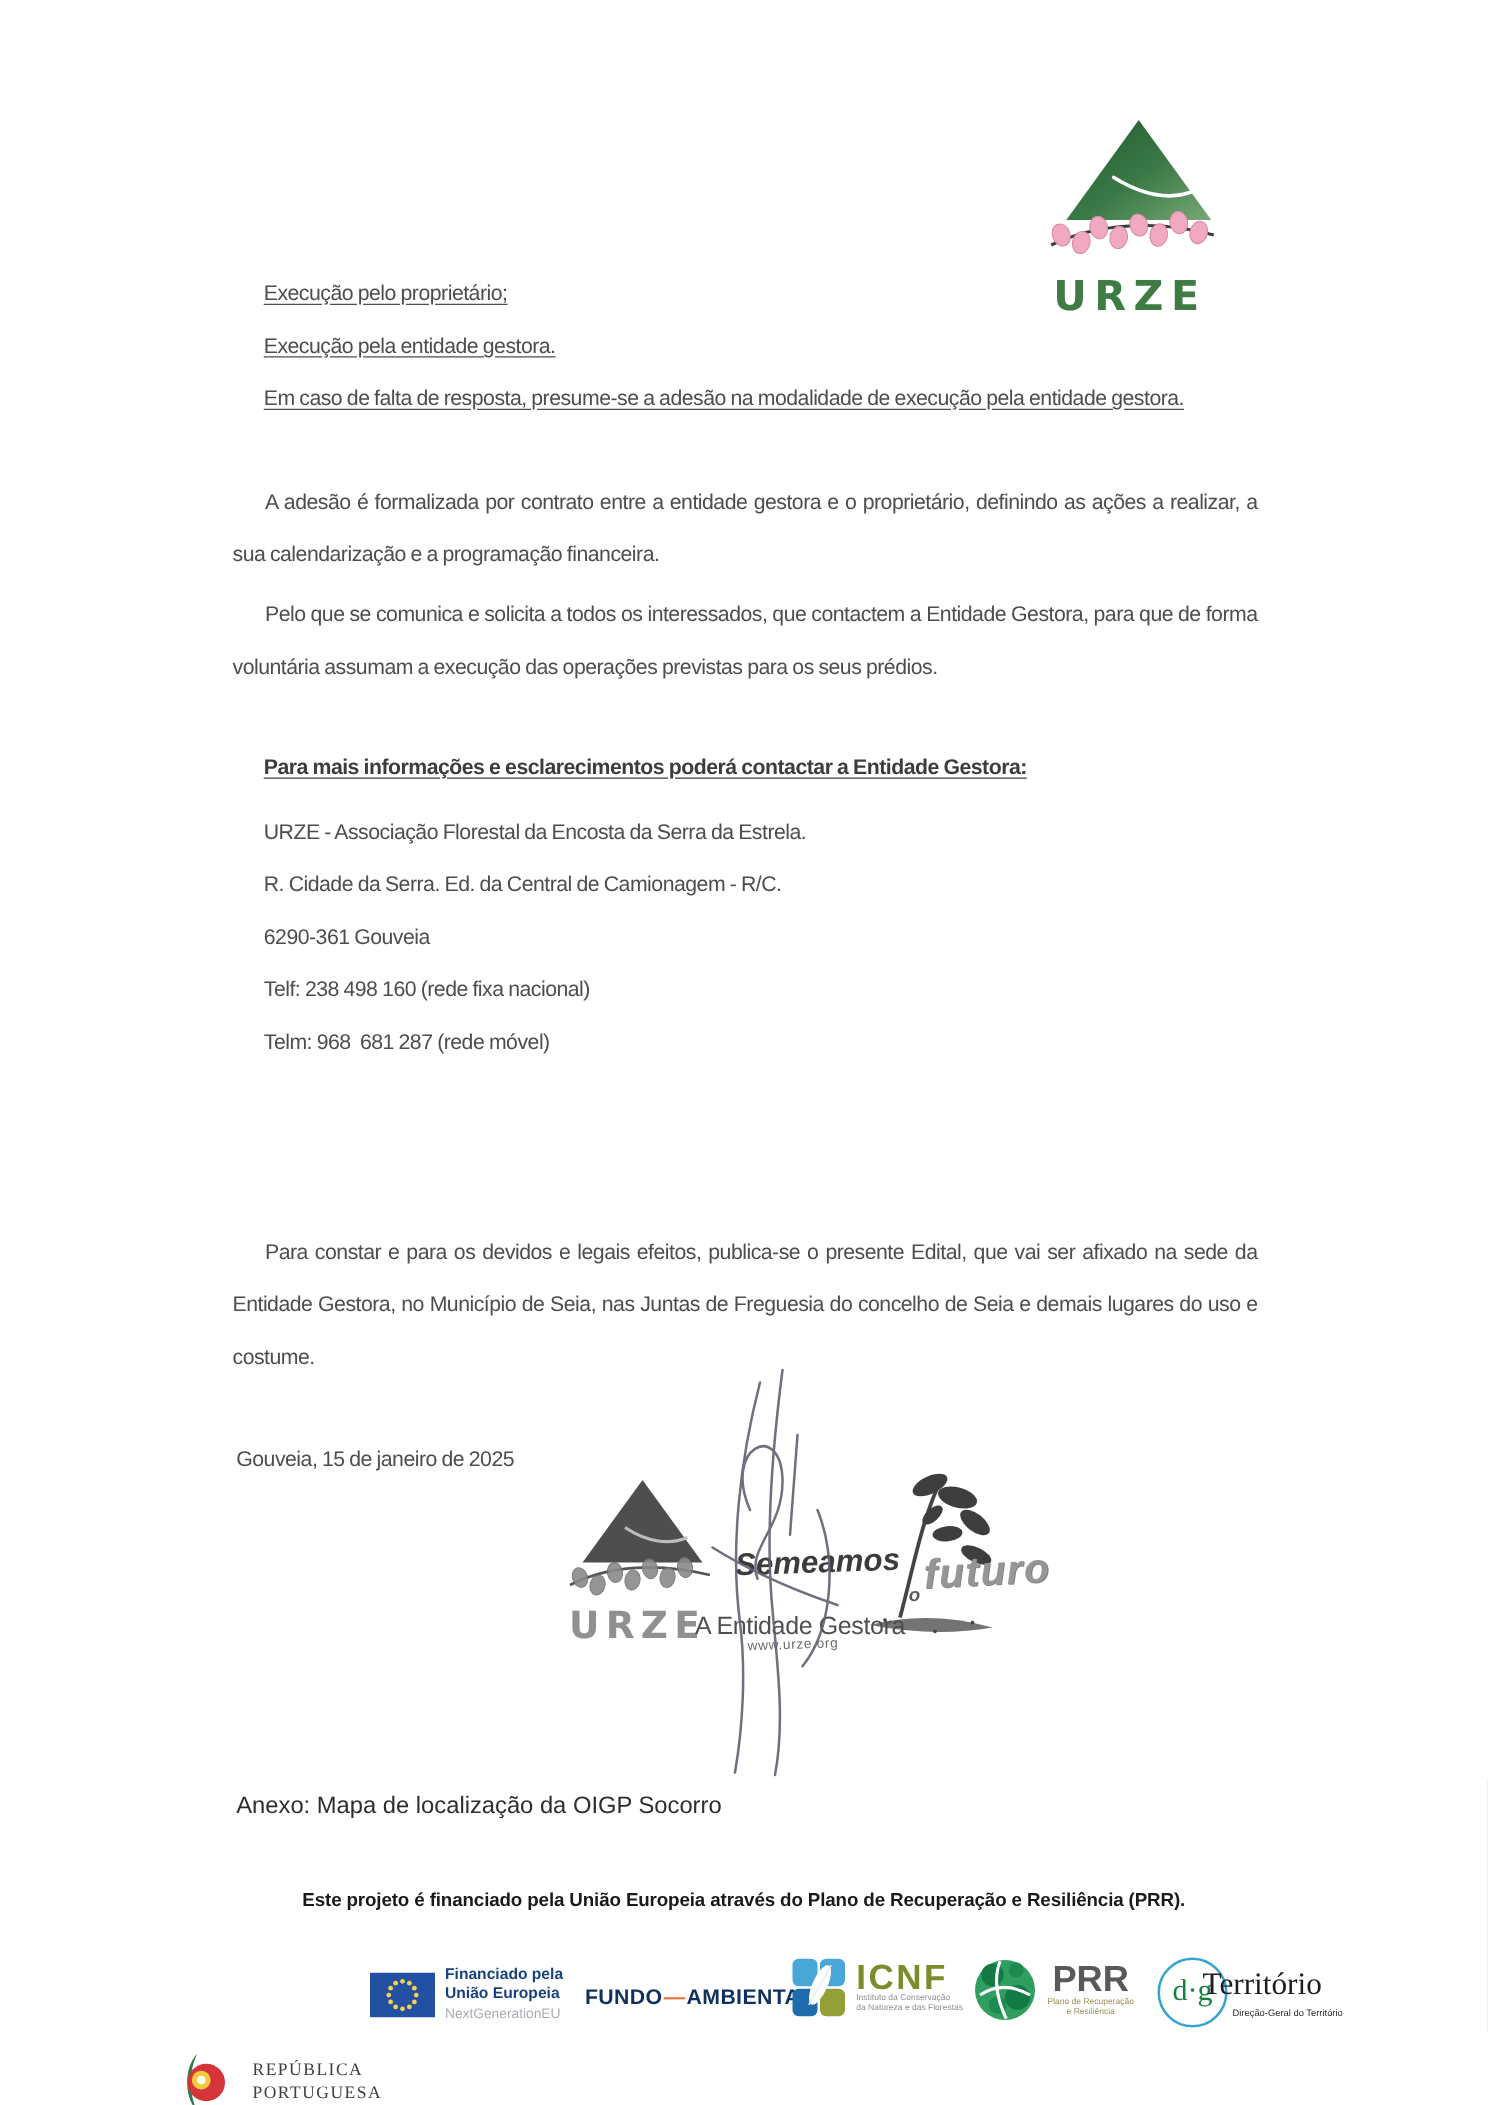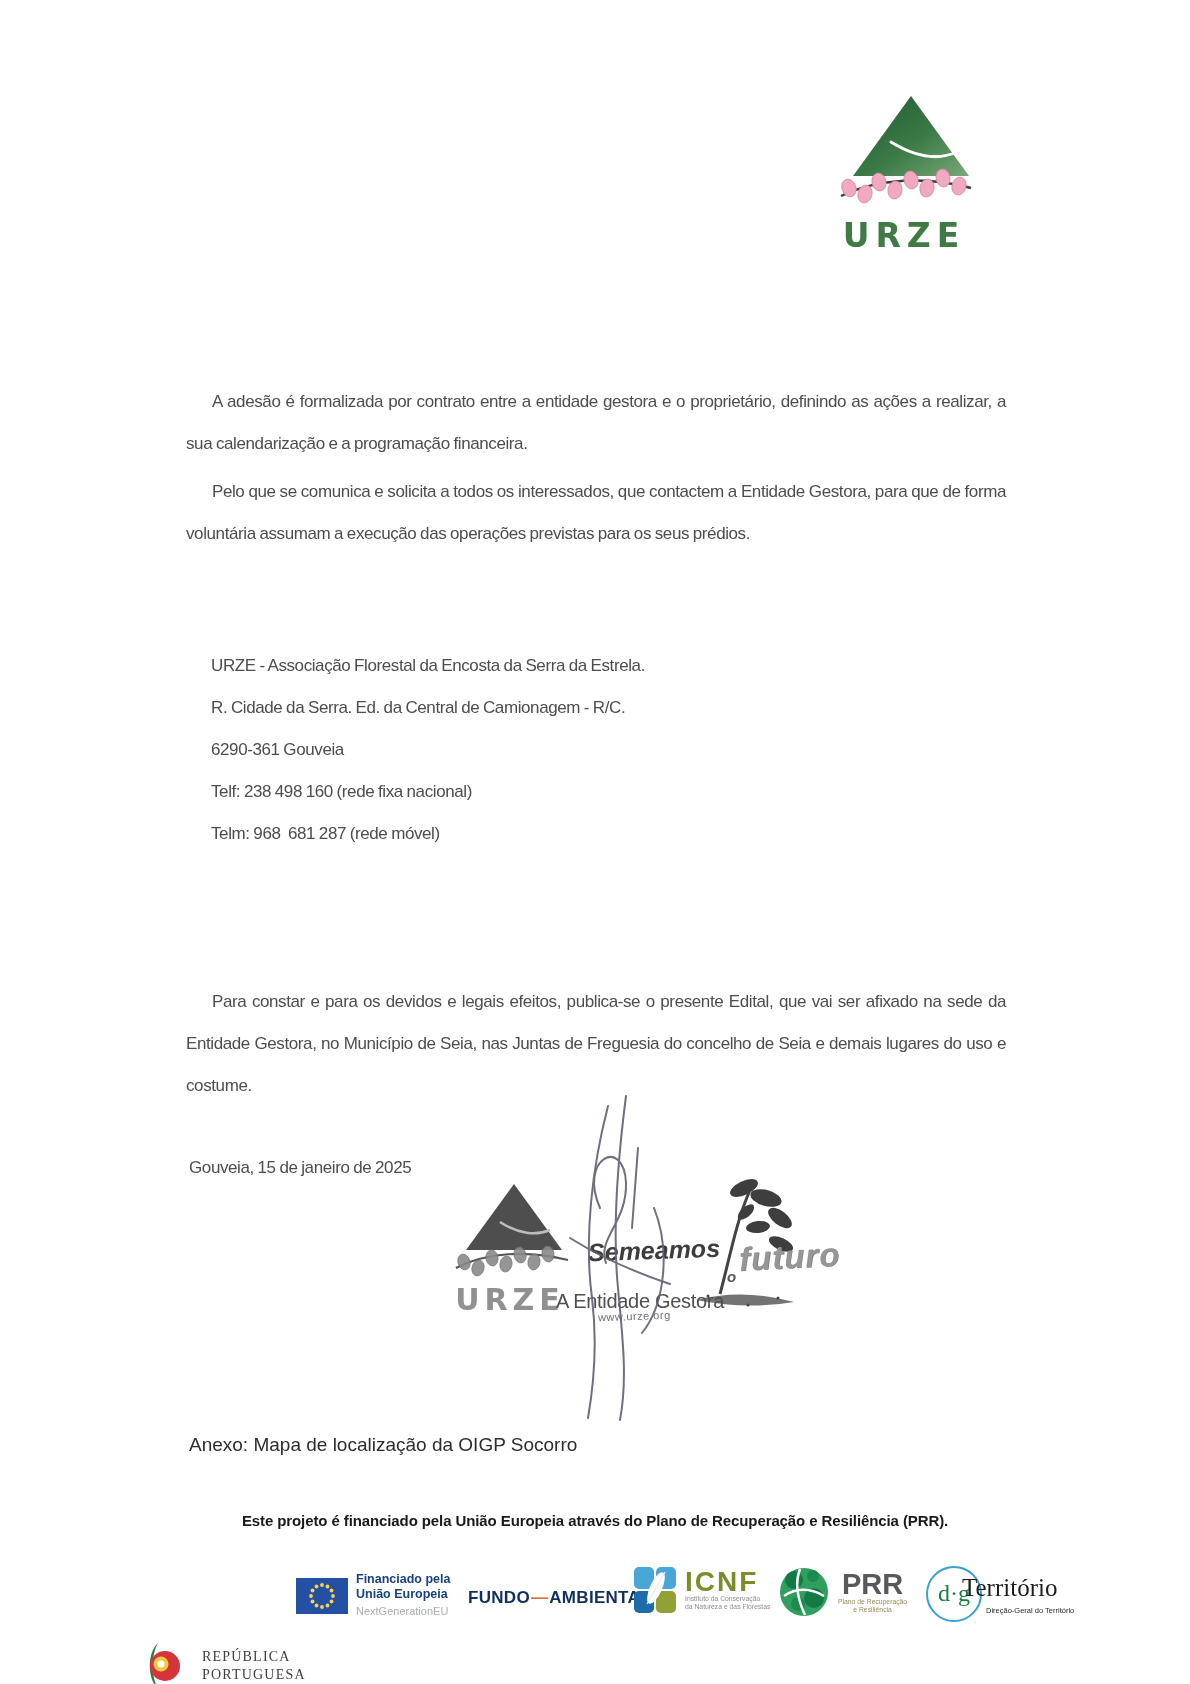--- a/index.html
+++ b/index.html
@@ -86,24 +86,30 @@
         <ellipse cx="62" cy="98" rx="7" ry="9" transform="rotate(10 62 98)"></ellipse>
         <ellipse cx="78" cy="88" rx="7" ry="9" transform="rotate(-15 78 88)"></ellipse>
         <ellipse cx="94" cy="96" rx="7" ry="9" transform="rotate(12 94 96)"></ellipse>
         <ellipse cx="110" cy="86" rx="7" ry="9" transform="rotate(-10 110 86)"></ellipse>
         <ellipse cx="126" cy="94" rx="7" ry="9" transform="rotate(14 126 94)"></ellipse>
       </g>
     </svg>
     <div class="urze-word">URZE</div>
   </div>
 
+  <div class="intro bodytxt">
+    <div class="intro-line">Execução pelo proprietário;</div>
+    <div class="intro-line">Execução pela entidade gestora.</div>
+    <div class="intro-line">Em caso de falta de resposta, presume-se a adesão na modalidade de execução pela entidade gestora.</div>
+  </div>
 
   <div class="para p1 bodytxt">A adesão é formalizada por contrato entre a entidade gestora e o proprietário, definindo as ações a realizar, a sua calendarização e a programação financeira.</div>
   <div class="para p2 bodytxt">Pelo que se comunica e solicita a todos os interessados, que contactem a Entidade Gestora, para que de forma voluntária assumam a execução das operações previstas para os seus prédios.</div>
 
+  <div class="contact-heading bodytxt">Para mais informações e esclarecimentos poderá contactar a Entidade Gestora:</div>
   <div class="contact bodytxt">
     <div>URZE - Associação Florestal da Encosta da Serra da Estrela.</div>
     <div>R. Cidade da Serra. Ed. da Central de Camionagem - R/C.</div>
     <div>6290-361 Gouveia</div>
     <div>Telf: 238 498 160 (rede fixa nacional)</div>
     <div>Telm: 968  681 287 (rede móvel)</div>
   </div>
 
   <div class="para p3 bodytxt">Para constar e para os devidos e legais efeitos, publica-se o presente Edital, que vai ser afixado na sede da Entidade Gestora, no Município de Seia, nas Juntas de Freguesia do concelho de Seia e demais lugares do uso e costume.</div>
 

